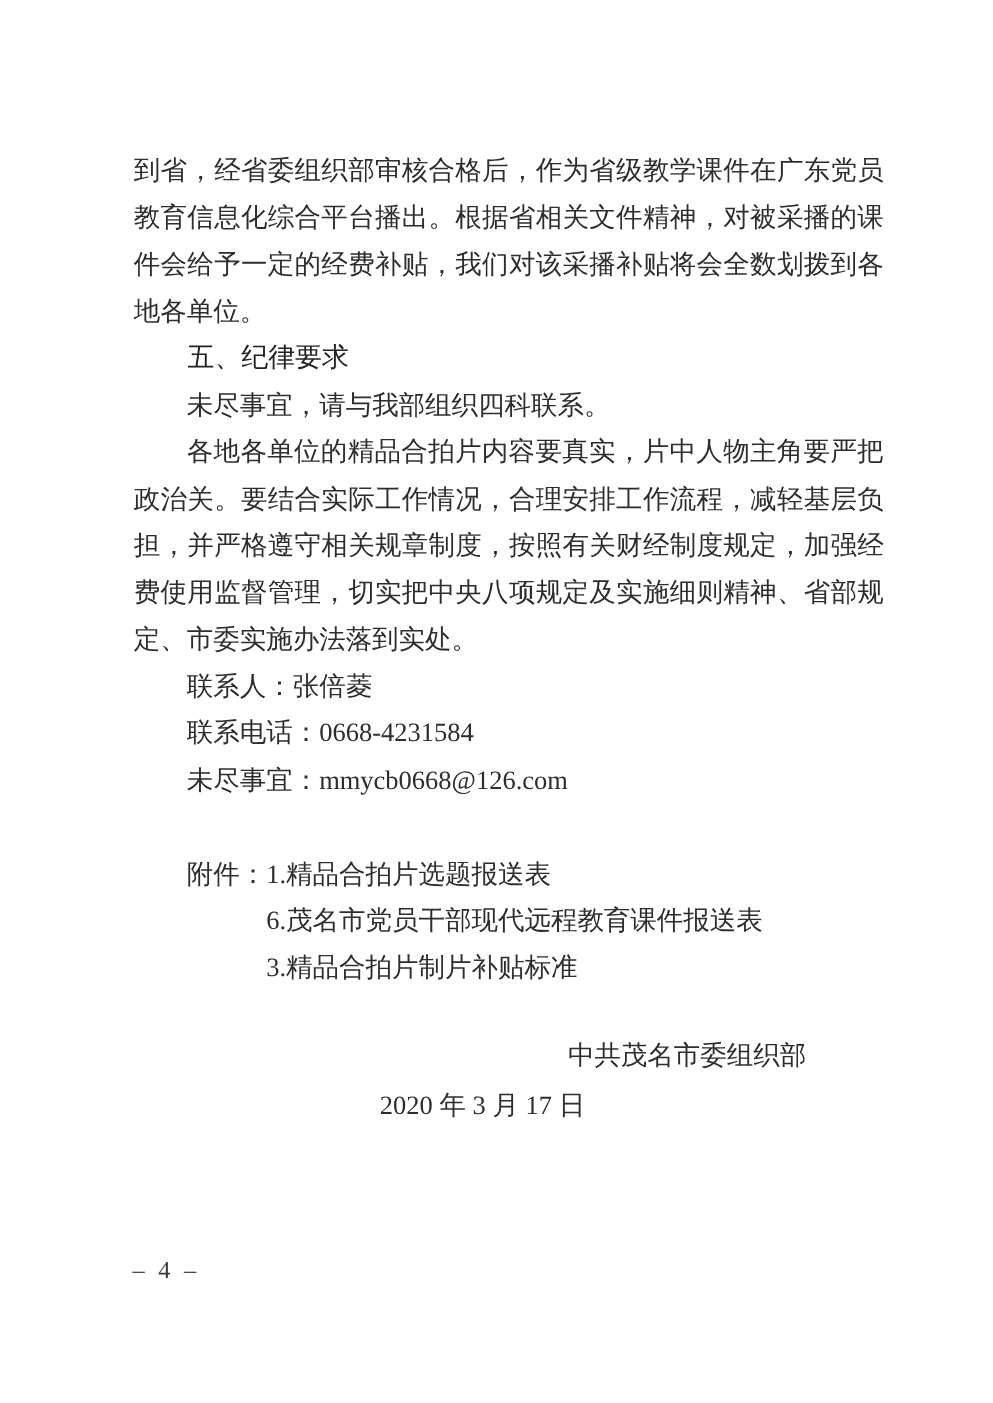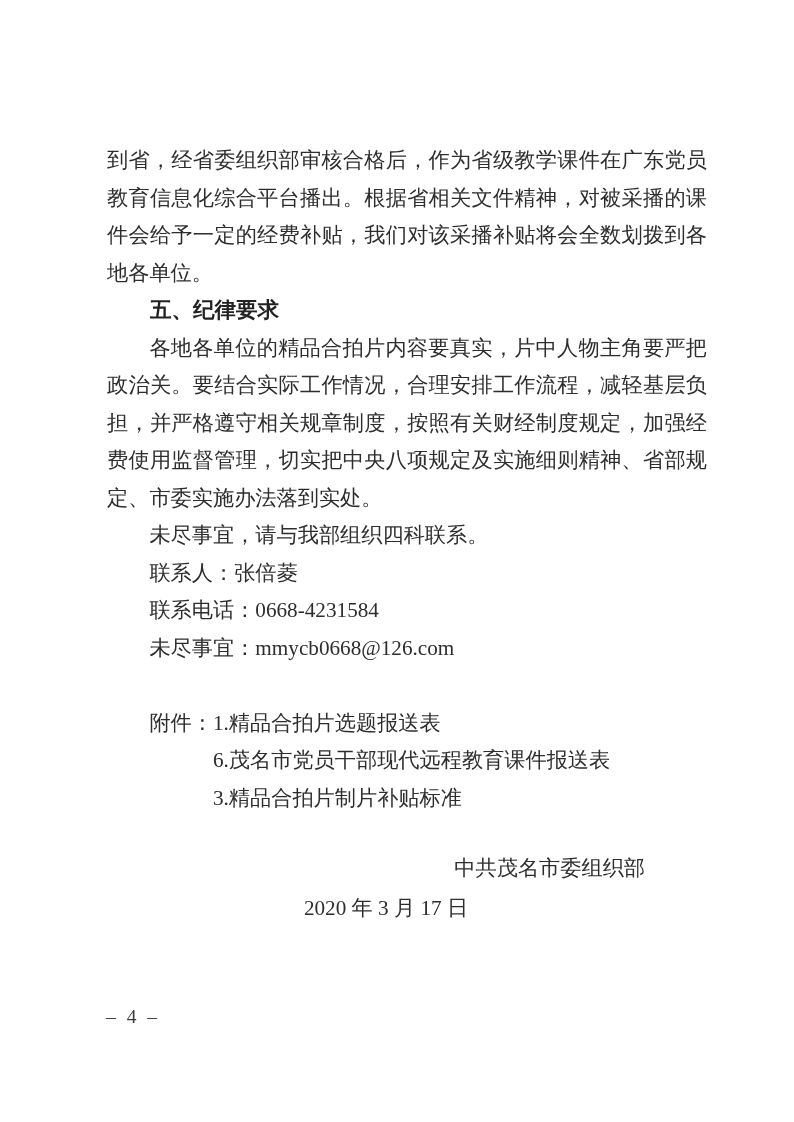--- a/index.html
+++ b/index.html
@@ -16,36 +16,36 @@
     overflow: hidden;
   }
   .page {
     position: absolute;
     inset: 0;
     background: #ffffff;
   }
   .content {
     position: absolute;
     left: 107px;
-    top: 142px;
+    top: 118px;
     width: 600px;
     font-size: 21.2px;
     line-height: 37.5px;
     text-align: justify;
   }
   .para {
     margin: 0;
   }
   .indent {
     text-indent: 2em;
   }
   .heading {
     margin: 0;
     font-family: "Liberation Sans", "DejaVu Sans", sans-serif;
-    font-weight: 700;
+    font-weight: 400;
     font-size: 21.5px;
     line-height: 37.5px;
     text-indent: 2em;
     text-align: left;
     color: #222222;
   }
   .plain-line {
     margin: 0;
     text-align: left;
   }
@@ -93,23 +93,23 @@
 </head>
 <body>
 
 <div class="page">
   <div class="content">
 
     <p class="para">到省，经省委组织部审核合格后，作为省级教学课件在广东党员教育信息化综合平台播出。根据省相关文件精神，对被采播的课件会给予一定的经费补贴，我们对该采播补贴将会全数划拨到各地各单位。</p>
 
     <h3 class="heading">五、纪律要求</h3>
 
+    <p class="para plain-line indent">未尽事宜，请与我部组织四科联系。</p>
+
     <p class="para indent">各地各单位的精品合拍片内容要真实，片中人物主角要严把政治关。要结合实际工作情况，合理安排工作流程，减轻基层负担，并严格遵守相关规章制度，按照有关财经制度规定，加强经费使用监督管理，切实把中央八项规定及实施细则精神、省部规定、市委实施办法落到实处。</p>
-
-    <p class="para plain-line indent">未尽事宜，请与我部组织四科联系。</p>
 
     <div class="contact-row">
       <span>联系人：</span><span>张倍菱</span>
     </div>
 
     <div class="contact-row">
       <span>联系电话：</span><span>0668-4231584</span>
     </div>
 
     <div class="contact-row">

